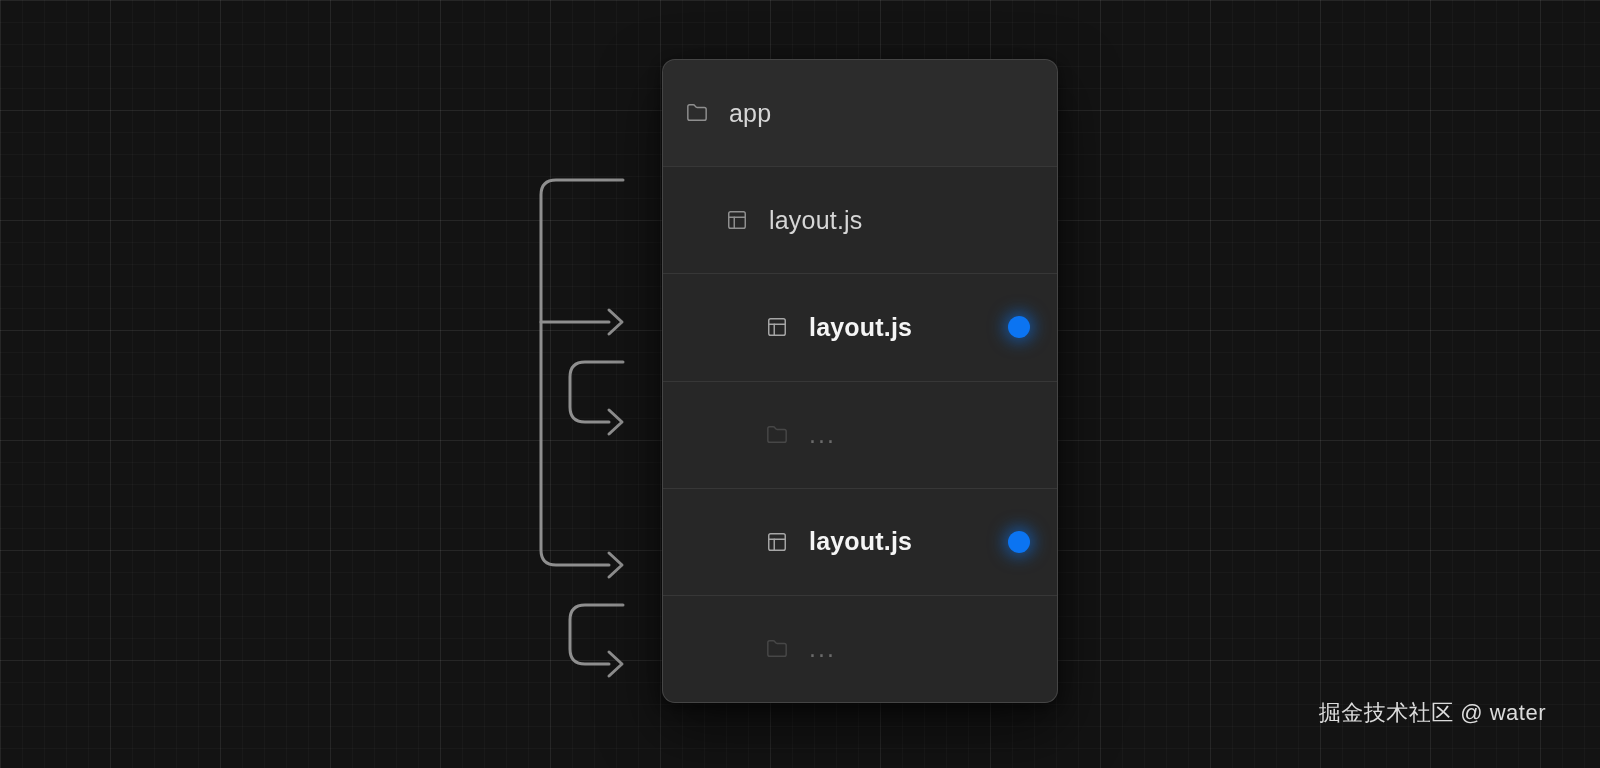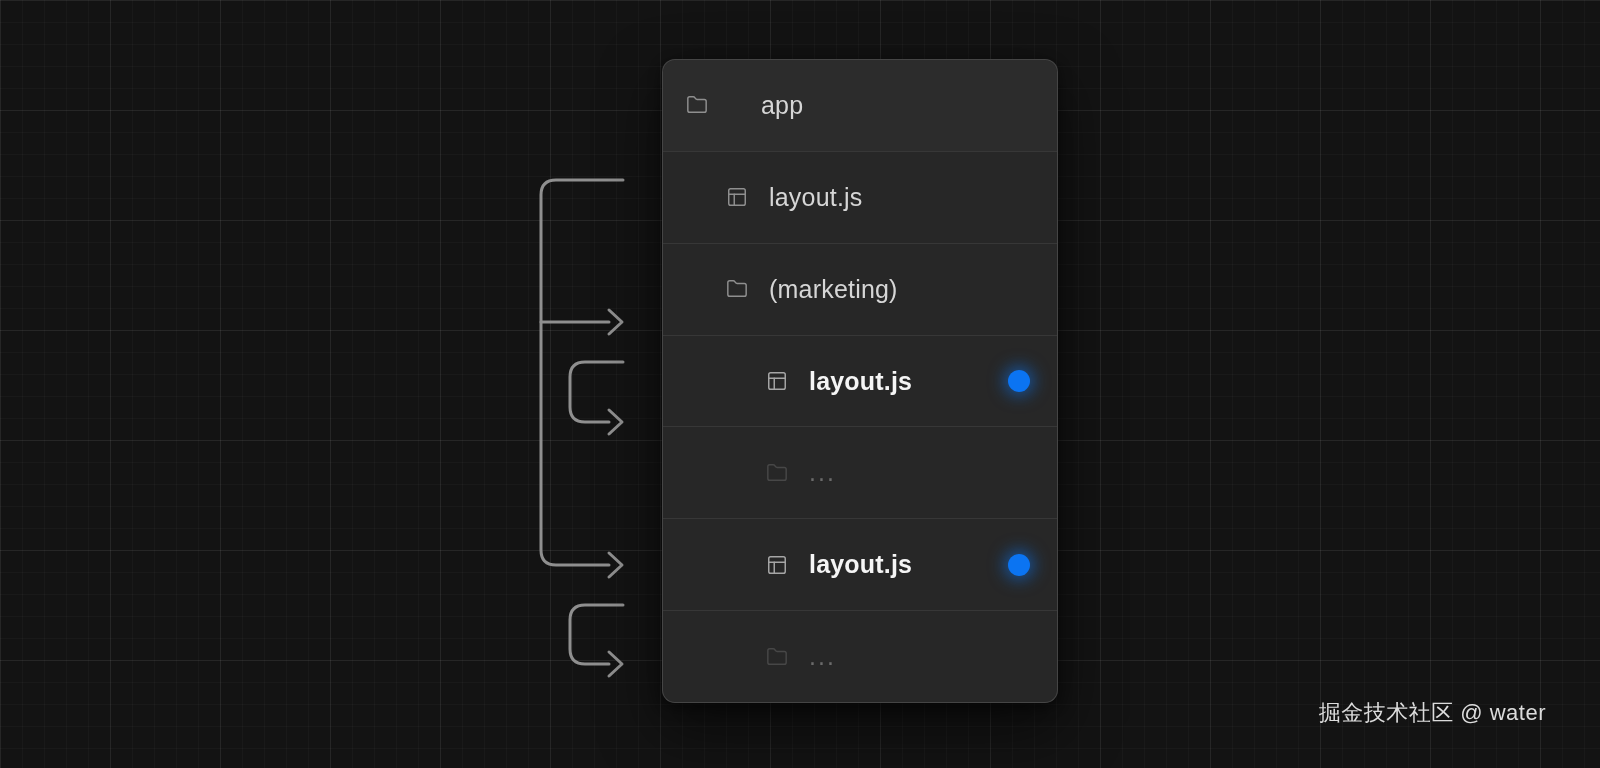--- a/index.html
+++ b/index.html
@@ -24,21 +24,21 @@
     box-shadow:0 24px 60px rgba(0,0,0,0.55), 0 4px 14px rgba(0,0,0,0.45);
     display:flex;flex-direction:column;
     box-sizing:border-box;
     overflow:hidden;
   }
   .row{
     flex:1;display:flex;align-items:center;
     font-size:25px;color:#d6d6d6;letter-spacing:0.2px;
   }
   .row + .row{border-top:1px solid rgba(255,255,255,0.075);}
-  .row.header{background:rgba(255,255,255,0.022);gap:32px;}
+  .row.header{background:rgba(255,255,255,0.022);}
   .icon{flex:0 0 auto;width:22px;height:22px;color:#8f8f8f;}
   .lvl1 .icon{margin-left:23px;}
   .lvl2 .icon{margin-left:63px;}
   .lvl3 .icon{margin-left:103px;}
   .label{margin-left:21px;}
   .row.bold .label{color:#f5f5f5;font-weight:700;}
   .row.bold .icon{color:#a6a6a6;}
   .row.dim .icon{color:#474747;}
   .row.dim .label{color:#6b6b6b;letter-spacing:2px;}
   .dot{
@@ -86,26 +86,20 @@
 
   <div class="row lvl2">
     <svg class="icon" viewBox="0 0 24 24" fill="none" stroke="currentColor" stroke-width="1.6" stroke-linecap="round" stroke-linejoin="round">
         <rect width="18" height="18" x="3" y="3" rx="2"></rect>
         <path d="M3 9h18"></path>
         <path d="M9 21V9"></path>
       </svg>
     <span class="label">layout.js</span>
   </div>
 
-  <div class="row lvl2">
-    <svg class="icon" viewBox="0 0 24 24" fill="none" stroke="currentColor" stroke-width="1.6" stroke-linecap="round" stroke-linejoin="round">
-        <path d="M20 20a2 2 0 0 0 2-2V8a2 2 0 0 0-2-2h-7.9a2 2 0 0 1-1.69-.9L9.6 3.9A2 2 0 0 0 7.93 3H4a2 2 0 0 0-2 2v13a2 2 0 0 0 2 2Z"></path>
-      </svg>
-    <span class="label">(marketing)</span>
-  </div>
 
   <div class="row lvl3 bold">
     <svg class="icon" viewBox="0 0 24 24" fill="none" stroke="currentColor" stroke-width="1.6" stroke-linecap="round" stroke-linejoin="round">
         <rect width="18" height="18" x="3" y="3" rx="2"></rect>
         <path d="M3 9h18"></path>
         <path d="M9 21V9"></path>
       </svg>
     <span class="label">layout.js</span>
     <span class="dot"></span>
   </div>

